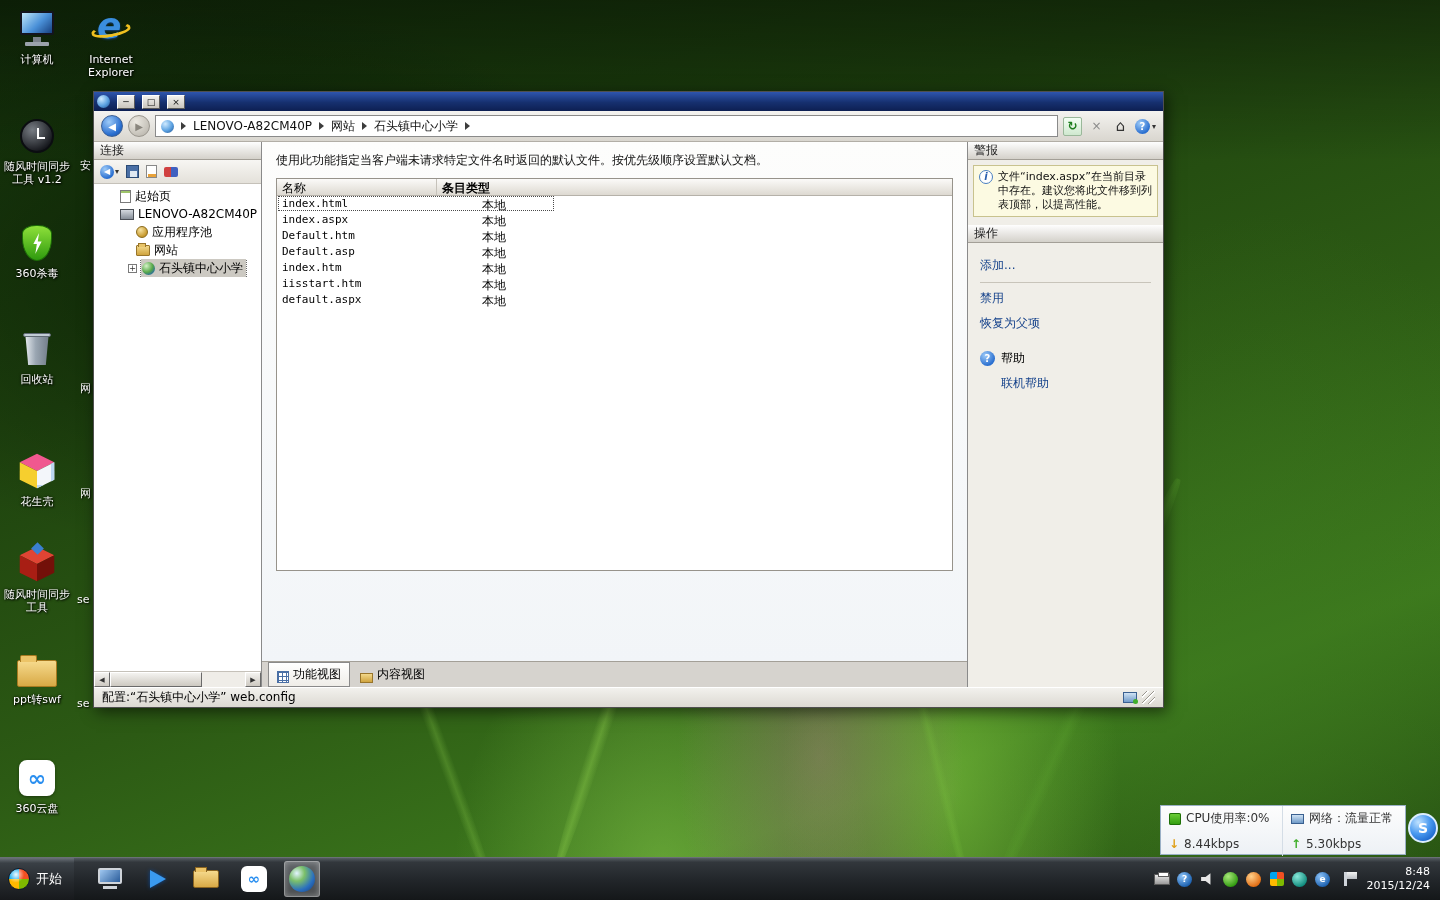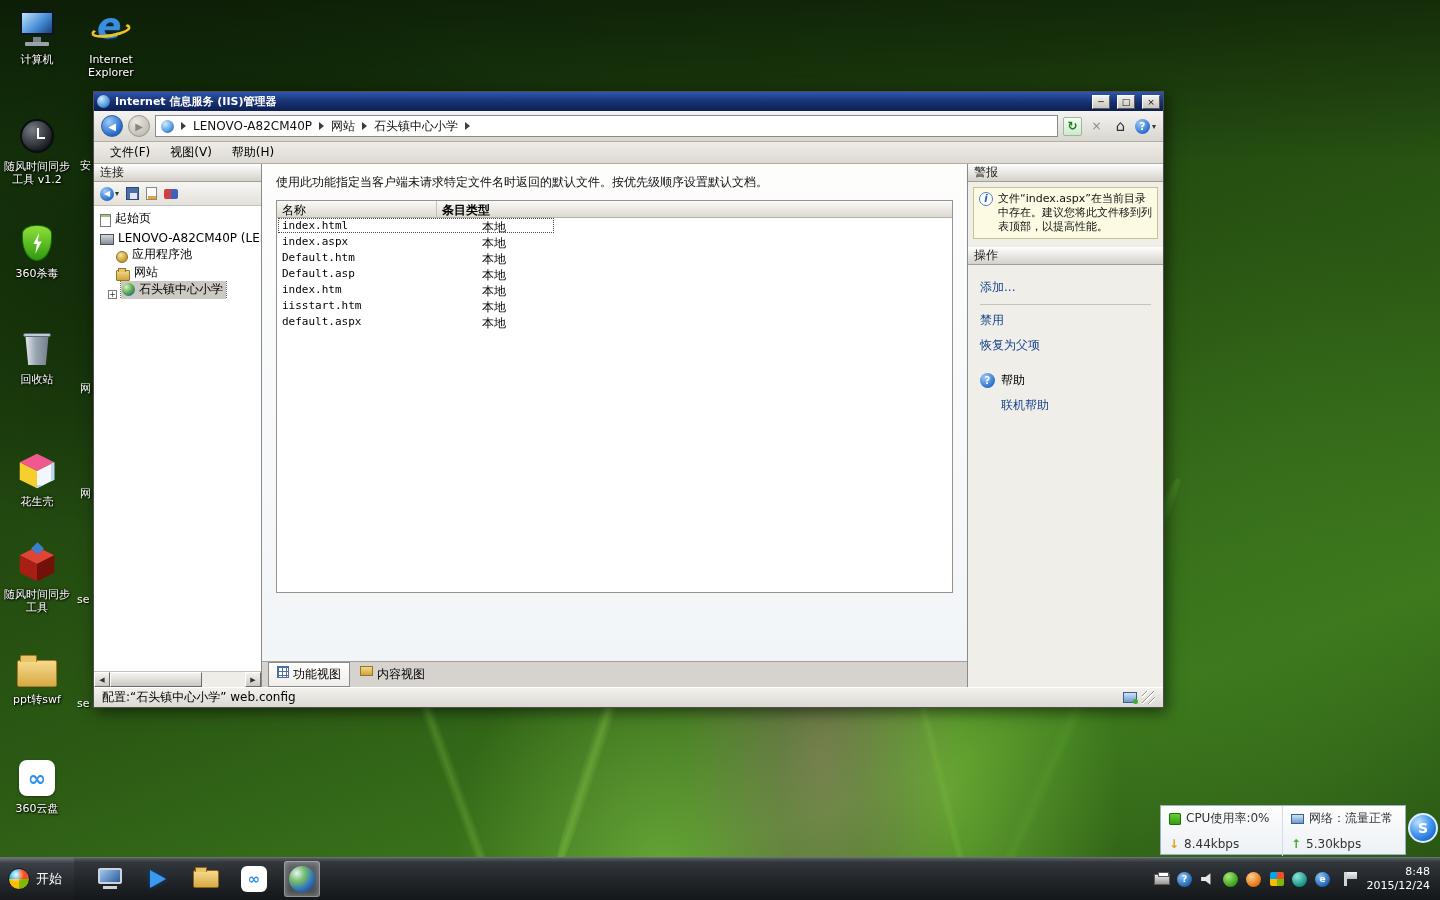--- a/index.html
+++ b/index.html
@@ -114,21 +114,21 @@
     background:linear-gradient(#f7f6f3,#e4e1da); border-bottom:1px solid #c5c1b9; }
   .ct-back { display:flex; align-items:center; gap:1px; cursor:pointer; }
   .ct-circ { width:14px; height:14px; border-radius:50%; background:radial-gradient(circle at 35% 30%,#9ecbf8,#2a6fd0 70%); color:#fff; font-size:8px; display:flex; align-items:center; justify-content:center; }
   .ct-floppy { width:13px; height:13px; background:#4a6fa5; border:1px solid #2a4a75; position:relative; cursor:pointer; }
   .ct-floppy::after { content:""; position:absolute; left:3px; bottom:0; width:7px; height:6px; background:#dfe8f2; }
   .ct-page { width:11px; height:13px; background:#fff; border:1px solid #888; position:relative; cursor:pointer; }
   .ct-page::after { content:""; position:absolute; left:1px; top:8px; width:8px; height:3px; background:#e8a23a; }
   .ct-plug { width:14px; height:10px; border-radius:2px; background:linear-gradient(90deg,#d04040 50%,#4060c0 50%); cursor:pointer; }
 
   .tree { flex:1; background:#fff; overflow:hidden; padding-top:3px; }
-  .trow { height:18px; display:flex; align-items:flex-end; gap:4px; white-space:nowrap; overflow:hidden; cursor:pointer; }
+  .trow { height:18px; display:flex; align-items:center; gap:4px; white-space:nowrap; overflow:hidden; cursor:pointer;margin-left:20px; }
   .ic-page { width:11px; height:13px; background:#fff; border:1px solid #7a7a7a; box-shadow:inset 0 2px 0 #9ec46a; flex:0 0 11px; }
   .ic-server { width:14px; height:11px; background:linear-gradient(#d4d9df,#868e98); border:1px solid #4a4f56; flex:0 0 14px; }
   .ic-gold { width:12px; height:12px; border-radius:50%; background:radial-gradient(circle at 35% 30%,#f6e2a0,#c89a2e 70%); border:1px solid #8a6a1a; flex:0 0 12px; }
   .ic-folder { width:14px; height:11px; background:linear-gradient(#f2d88a,#d0a43e); border:1px solid #99752a; border-radius:1px; position:relative; flex:0 0 14px; }
   .ic-folder::before { content:""; position:absolute; top:-3px; left:1px; width:6px; height:3px; background:#e8c468; border:1px solid #99752a; border-bottom:none; }
   .ic-globe { width:13px; height:13px; border-radius:50%; background:radial-gradient(circle at 33% 30%,#d6f2c8,#58a84a 50%,#1c5fae 85%); flex:0 0 13px; }
   .expbox { width:9px; height:9px; border:1px solid #7a7a7a; background:#fff; font-size:8px; line-height:7px; text-align:center; color:#333; flex:0 0 9px; }
   .sel { display:flex; align-items:center; gap:4px; background:#ccc9c2; outline:1px dotted #6a6a6a; padding:1px 3px 1px 1px; }
 
   .hscroll { height:16px; flex:0 0 16px; display:flex; background:#efede8; border-top:1px solid #c5c1b9; }
@@ -149,21 +149,21 @@
   .listview { border:1px solid #97938b; background:#fff; height:393px; position:relative; font-size:12px; }
   .lv-head { display:flex; height:17px; background:linear-gradient(#fbfaf8,#ddd9d1); border-bottom:1px solid #b5b1a9; }
   .lv-h1 { width:160px; padding:1px 5px; border-right:1px solid #c6c2ba; }
   .lv-h2 { flex:1; padding:1px 5px;font-weight:bold; }
   .lv-row { display:flex; height:16px; position:relative; cursor:default; }
   .lv-c1 { width:200px; padding:1px 5px; font-family:"DejaVu Sans Mono","Liberation Mono",monospace; font-size:11px; }
   .lv-c2 { flex:1; padding:1px 5px; }
   .lv-row .focusrect { position:absolute; left:1px; top:0; width:276px; height:15px; border:1px dotted #4a4a4a; pointer-events:none; }
 
   .tabbar { height:26px; flex:0 0 26px; background:#d6d3ce; border-top:1px solid #a39f97; display:flex; align-items:center; gap:2px; padding:0 6px; }
-  .vtab { display:flex; align-items:flex-start; gap:4px; padding:3px 8px; font-size:12px; cursor:pointer; }
+  .vtab { display:flex; align-items:flex-end; gap:4px; padding:3px 8px; font-size:12px; cursor:pointer; }
   .vtab.active { background:linear-gradient(#ffffff,#efede8); border:1px solid #8a8a8a; }
   .tab-ic1 { width:12px; height:12px; background:#fff; border:1px solid #4a6fa5;
     background-image:linear-gradient(#4a6fa5 1px, transparent 1px), linear-gradient(90deg,#4a6fa5 1px, transparent 1px);
     background-size:4px 4px; }
   .tab-ic2 { width:13px; height:10px; background:linear-gradient(#f2d88a,#d0a43e); border:1px solid #99752a; }
 
   
   .rightpane { width:196px; display:flex; flex-direction:column; background:#f0eee8; border-left:1px solid #8a8a8a; }
   .alertbox { margin:5px 5px 8px; background:#fcfae2; border:1px solid #c8c28e; padding:4px 5px; display:flex; gap:5px;
     font-size:11px; line-height:14px; color:#111; }
@@ -325,21 +325,20 @@
 <span class="frag" style="left:80px;top:158px">安</span>
 <span class="frag" style="left:80px;top:381px">网</span>
 <span class="frag" style="left:80px;top:486px">网</span>
 <span class="frag" style="left:77px;top:593px">se</span>
 <span class="frag" style="left:77px;top:697px">se</span>
 
 <div id="win">
 
   <div class="titlebar">
     <div class="bc-ico"></div>
-    <div class="ttl">Internet 信息服务 (IIS)管理器</div>
     <div class="winbtn">─</div>
     <div class="winbtn">□</div>
     <div class="winbtn">×</div>
   </div>
 
   <div class="addrrow">
     <div class="navcirc back">◀</div>
     <div class="navcirc fwd">▶</div>
     <div class="addrbox">
       <div class="bc-ico"></div>
@@ -353,25 +352,20 @@
     </div>
     <div class="adico green">↻</div>
     <div class="adico gray">×</div>
     <div class="adico home">⌂</div>
     <div class="helpico">
       <div class="qcirc">?</div>
       <span class="ddarrow">▾</span>
     </div>
   </div>
 
-  <div class="menurow">
-    <span class="menuitem">文件(F)</span>
-    <span class="menuitem">视图(V)</span>
-    <span class="menuitem">帮助(H)</span>
-  </div>
 
   <div class="winbody">
 
     <div class="leftpane">
       <div class="paneheader">连接</div>
       <div class="conn-toolbar">
         <div class="ct-back">
           <div class="ct-circ">◀</div>
           <span class="ddarrow">▾</span>
         </div>

